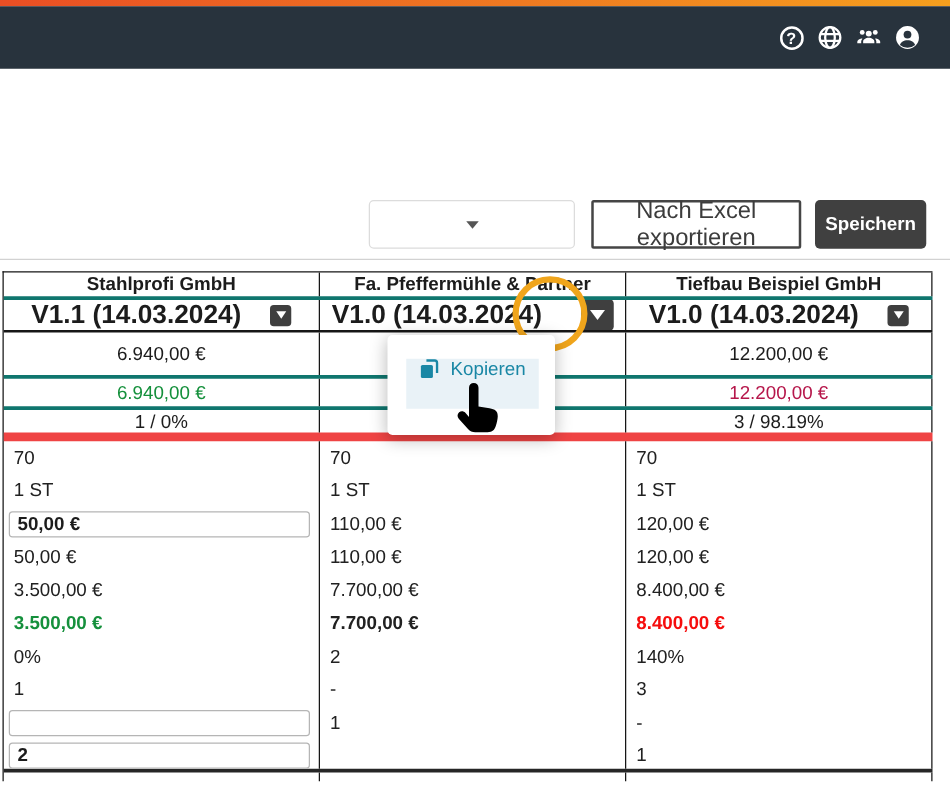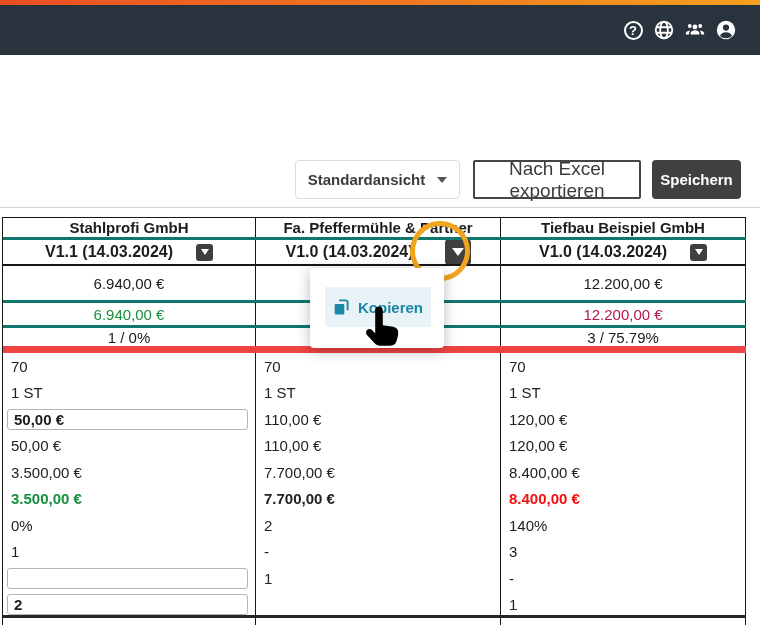--- a/index.html
+++ b/index.html
@@ -34,21 +34,21 @@
     font-size:15px; font-weight:bold; color:#fff; }
   
   .bidtable { position:absolute; left:2px; top:217px; width:744px;
     border-left:1px solid #161616; border-top:1px solid #161616; background:#fff; }
   .trow { display:grid; grid-template-columns:253px 245px 245px; border-bottom:3px solid #0f766e; }
   .trow > div { border-right:1px solid #161616; overflow:hidden; }
   .c { display:flex; align-items:center; justify-content:center; }
   .r-head { height:22px; }
   .r-head .c { font-size:15px; font-weight:bold; }
   .r-ver  { height:26px; border-bottom:2px solid #161616; }
-  .r-ver .c { font-size:16px; font-weight:bold; gap:23px; }
+  .r-ver .c { font-size:21px; font-weight:bold; gap:23px; }
   .r-total { height:37px; }
   .r-total .c, .r-best .c, .r-rank .c { font-size:15px; font-weight:normal; }
   .r-best { height:25px; }
   .r-rank { height:25px; border-bottom:7px solid #ef4444; }
   .r-details { height:265px; border-bottom:3px solid #262626; }
   .r-details > div { display:flex; flex-direction:column; }
   .dline { flex:0 0 26.5px; display:flex; align-items:center; padding-left:8px; font-size:15px; color:#212121; }
   .dline.inputline { padding-left:0; }
   .r-sliver { height:7px; border-bottom:none; }
   .green   { color:#15903c; font-weight:bold; }
@@ -62,22 +62,22 @@
   .mini-dd .tri { width:0; height:0; border-left:4px solid transparent; border-right:4px solid transparent; border-top:6px solid #fff; }
   .big-dd { width:26px; height:26px; background:#3f3f3f; border-radius:4px; cursor:pointer;
     display:inline-flex; align-items:center; justify-content:center; margin-left:8px; flex:0 0 auto; }
   .big-dd .tri { width:0; height:0; border-left:6px solid transparent; border-right:6px solid transparent; border-top:8px solid #fff; }
   
   .highlight-ring { position:absolute; left:410px; top:221px; width:60px; height:60px;
     border:5px solid #f0a51c; border-radius:50%; z-index:5; pointer-events:none; }
   .context-menu { position:absolute; left:310px; top:268px; width:134px; height:80px;
     background:#fff; border-radius:4px; box-shadow:0 3px 14px rgba(0,0,0,.28); z-index:6; }
   .menu-item { position:absolute; left:15px; top:19px; width:106px; height:40px;
-    background:#e9f2f7; display:flex; align-items:center; justify-content:center; gap:8px;
-    font-size:15px; color:#1987a5; cursor:pointer;font-weight:bold; }
+    background:#e9f2f7; display:flex; justify-content:center; gap:8px;
+    font-size:15px; color:#1987a5; cursor:pointer; }
   .cursor-hand { position:absolute; left:363px; top:303px; z-index:7; pointer-events:none; }
 </style>
 </head>
 <body>
 
 <div class="topstrip"></div>
 
 <header class="appbar">
   <span class="icon-btn">
     <span class="qcircle">?</span>
@@ -104,21 +104,20 @@
       <circle cx="12" cy="12" r="10" fill="#fff"></circle>
       <circle cx="12" cy="9.4" r="3.4" fill="#28333d"></circle>
       <path d="M12 14.4c3.2 0 5.9 1.8 6.6 4.1a10 10 0 0 1-13.2 0c.7-2.3 3.4-4.1 6.6-4.1z" fill="#28333d"></path>
     </svg>
   </span>
 </header>
 
 <div class="panel-divider"></div>
 
 <div class="btn-view">
-  <span>Standardansicht</span>
   <span class="caret-down"></span>
 </div>
 <button class="btn-export">Nach Excel exportieren</button>
 <button class="btn-save">Speichern</button>
 
 <div class="bidtable">
 
   <div class="trow r-head">
     <div class="c">Stahlprofi GmbH</div>
     <div class="c">Fa. Pfeffermühle &amp; Partner</div>
@@ -154,21 +153,21 @@
 
   <div class="trow r-best">
     <div class="c green">6.940,00 €</div>
     <div class="c"></div>
     <div class="c crimson">12.200,00 €</div>
   </div>
 
   <div class="trow r-rank">
     <div class="c">1 / 0%</div>
     <div class="c"></div>
-    <div class="c">3 / 75.79%</div>
+    <div class="c">3 / 98.19%</div>
   </div>
 
   <div class="trow r-details">
     <div>
       <div class="dline">70</div>
       <div class="dline">1 ST</div>
       <div class="dline inputline">
           <input class="dinput" value="50,00 €" style="">
         </div>
       <div class="dline">50,00 €</div>

